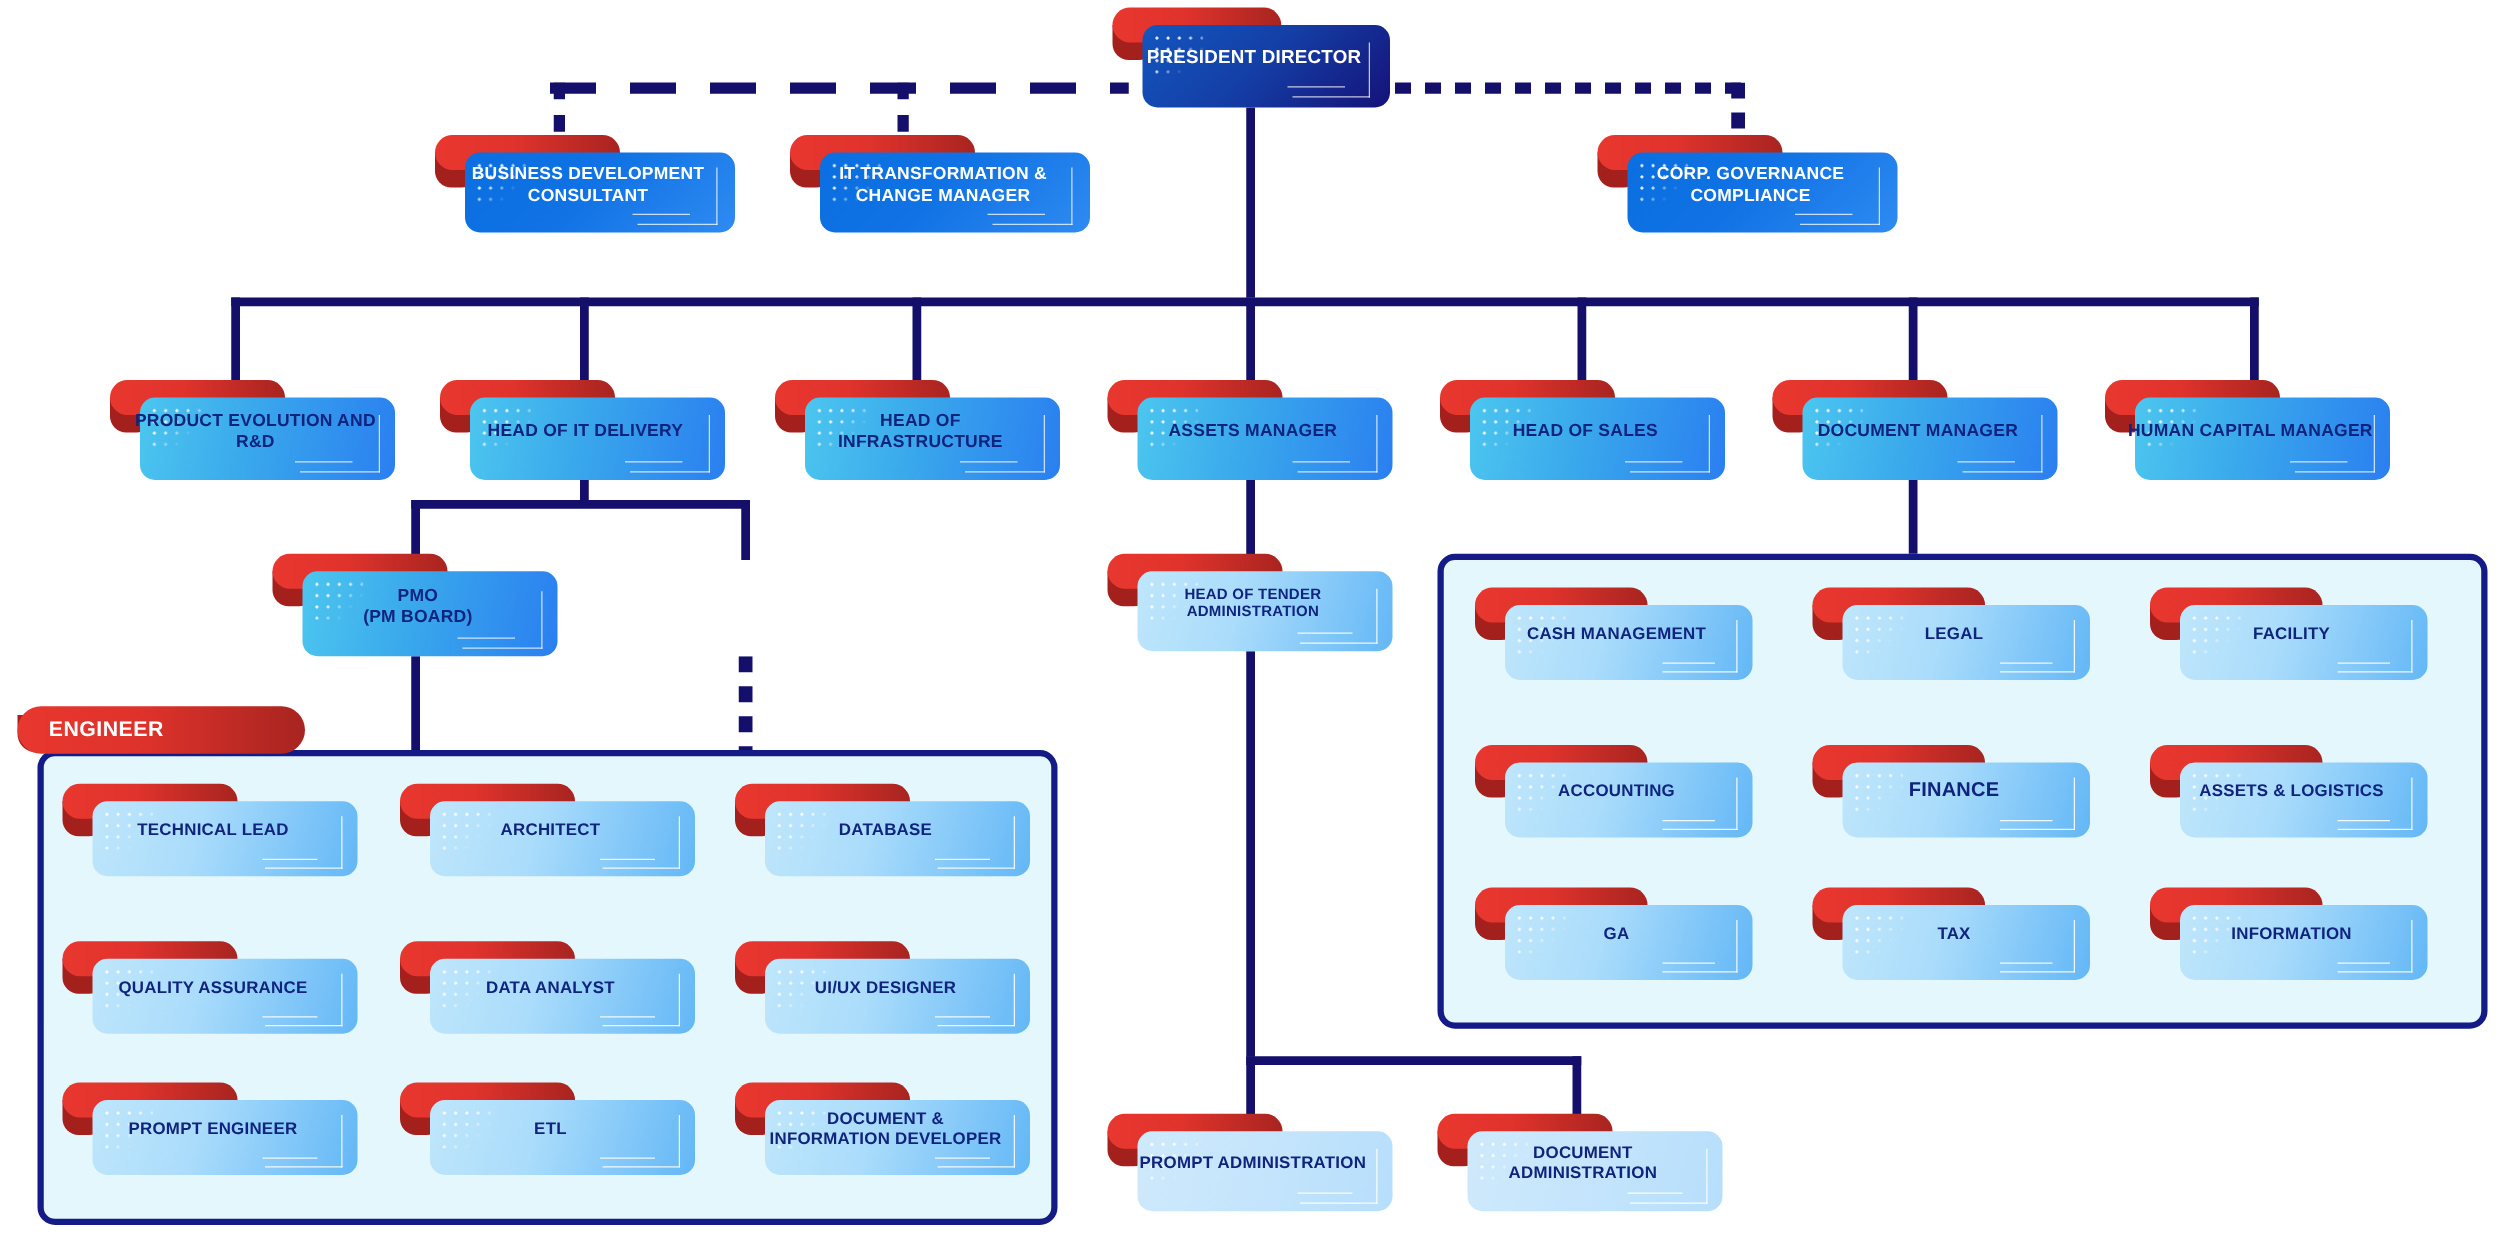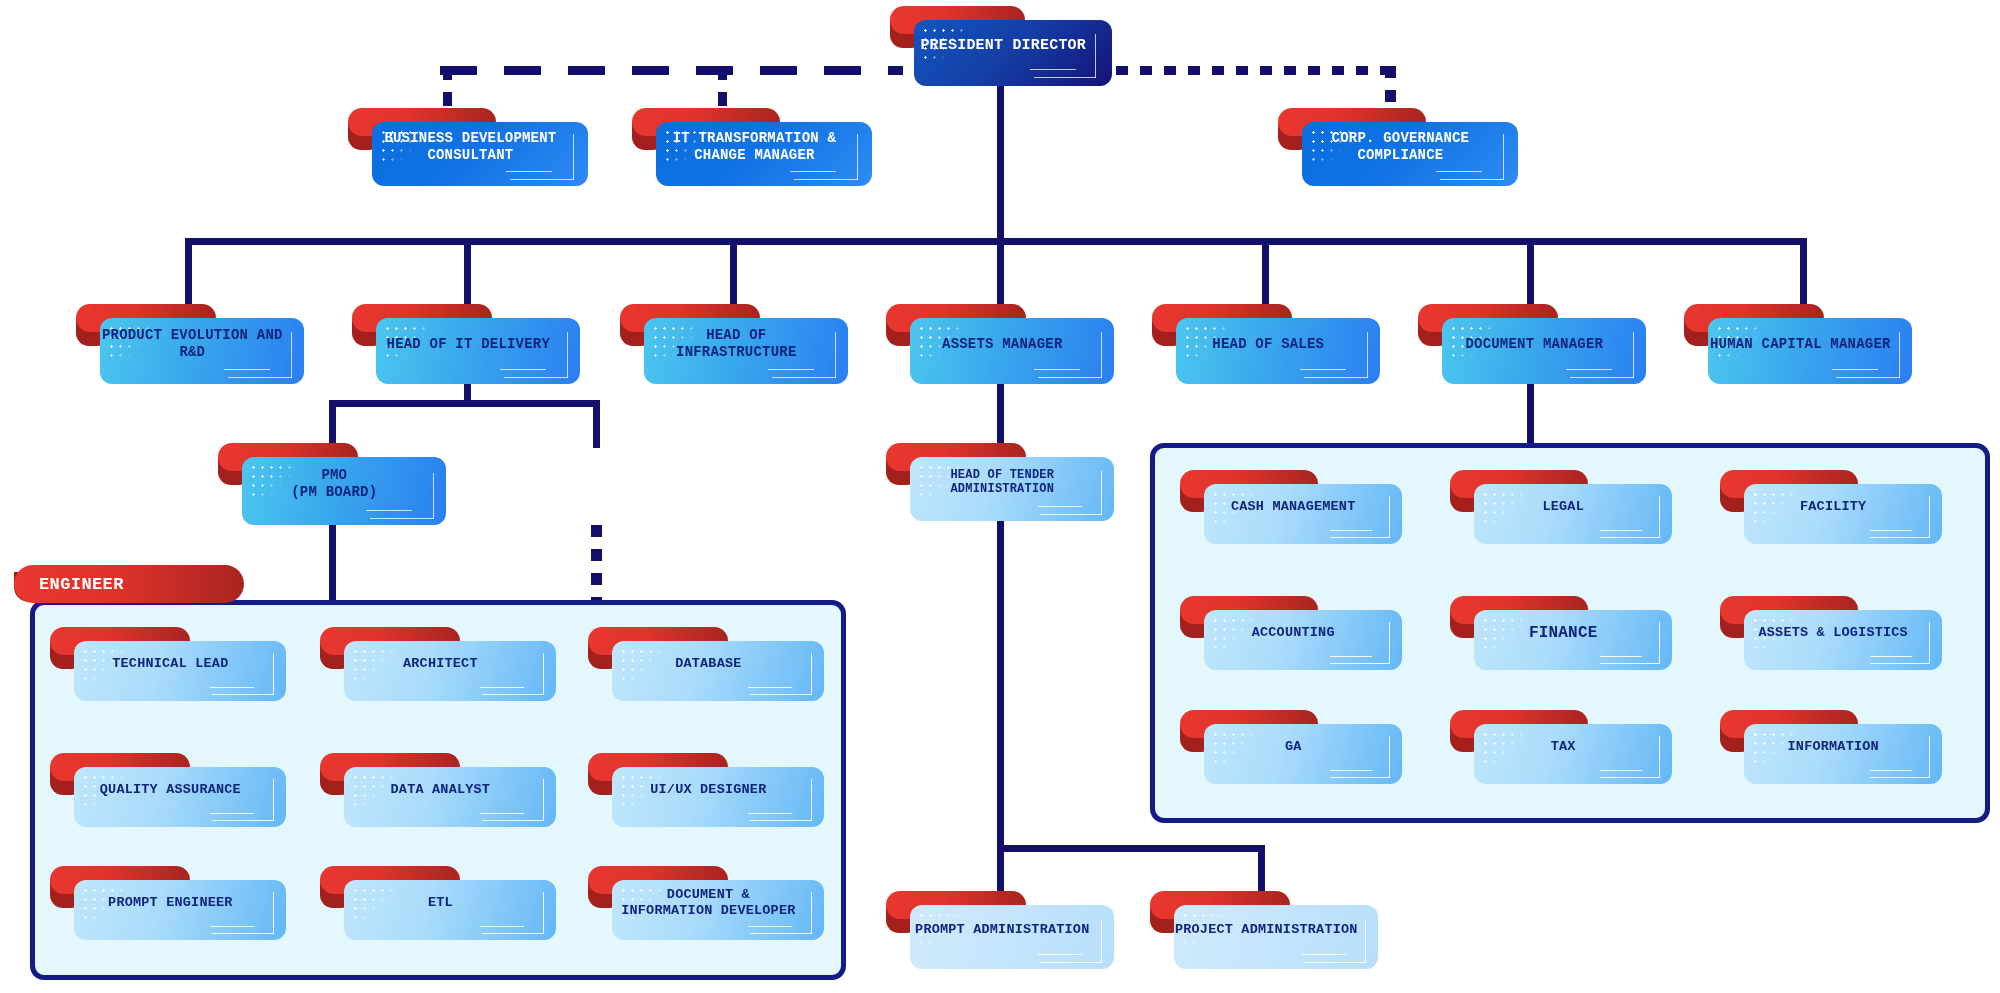--- a/index.html
+++ b/index.html
@@ -1,17 +1,17 @@
 <!DOCTYPE html>
 <html><head>
 <meta charset="utf-8">
 <style>
   html,body{margin:0;padding:0;background:#ffffff;}
   body{width:2000px;height:993px;overflow:hidden;font-family:"Liberation Sans",sans-serif;}
-  #root{position:relative;width:1804px;height:993px;font-family:Liberation Mono, monospace;}
+  #root{position:relative;width:1804px;height:993px;}
 
   
   .ln{position:absolute;background:#130f6b;}
   .ln.h{height:7px;}
   .ln.v{width:7px;}
   .dashH{position:absolute;height:9px;
      background-image:linear-gradient(90deg,#130f6b 0 58%,transparent 58% 100%);
      background-size:64px 9px;}
   .dotH{position:absolute;height:9px;
      background-image:linear-gradient(90deg,#130f6b 0 52%,transparent 52% 100%);
@@ -154,21 +154,21 @@
     <div class="body">
       <div class="dots"></div>
       <div class="cl" style="right:14px;bottom:6px;width:1.5px;height:46px;"></div>
       <div class="cl" style="right:14px;bottom:6px;width:64px;height:1.5px;"></div>
       <div class="cl" style="right:36px;bottom:14px;width:46px;height:1.5px;"></div>
     </div>
     <div class="lbl" style="font-size:14px;">CORP. GOVERNANCE
 COMPLIANCE</div>
   </div>
 
-  <div class="node v-cyan" style="left:76px;top:304px;width:228px;height:80px;">
+  <div class="node v-cyan" style="left:88px;top:304px;width:228px;height:80px;">
     <div class="tab" style="width:140px;"></div>
     <div class="tabshadow"></div>
     <div class="body">
       <div class="dots"></div>
       <div class="cl" style="right:12px;bottom:6px;width:1.5px;height:46px;"></div>
       <div class="cl" style="right:12px;bottom:6px;width:64px;height:1.5px;"></div>
       <div class="cl" style="right:34px;bottom:14px;width:46px;height:1.5px;"></div>
     </div>
     <div class="lbl" style="font-size:14px;">PRODUCT EVOLUTION AND
 R&amp;D</div>
@@ -403,21 +403,21 @@
 
   <div class="node v-faint" style="left:1150px;top:891px;width:228px;height:78px;">
     <div class="tab" style="width:140px;"></div>
     <div class="tabshadow"></div>
     <div class="body">
       <div class="dots"></div>
       <div class="cl" style="right:12px;bottom:6px;width:1.5px;height:44px;"></div>
       <div class="cl" style="right:12px;bottom:6px;width:62px;height:1.5px;"></div>
       <div class="cl" style="right:32px;bottom:14px;width:44px;height:1.5px;"></div>
     </div>
-    <div class="lbl" style="font-size:13.5px;">PROJECT ADMINISTRATION</div>
+    <div class="lbl" style="font-size:13.5px;">DOCUMENT ADMINISTRATION</div>
   </div>
 
   <div class="panel" style="left:1150px;top:443px;width:840px;height:380px;"></div>
 
   <div class="node v-pale" style="left:1180px;top:470px;width:222px;height:74px;">
     <div class="tab" style="width:138px;"></div>
     <div class="tabshadow"></div>
     <div class="body">
       <div class="dots"></div>
       <div class="cl" style="right:12px;bottom:6px;width:1.5px;height:42px;"></div>

